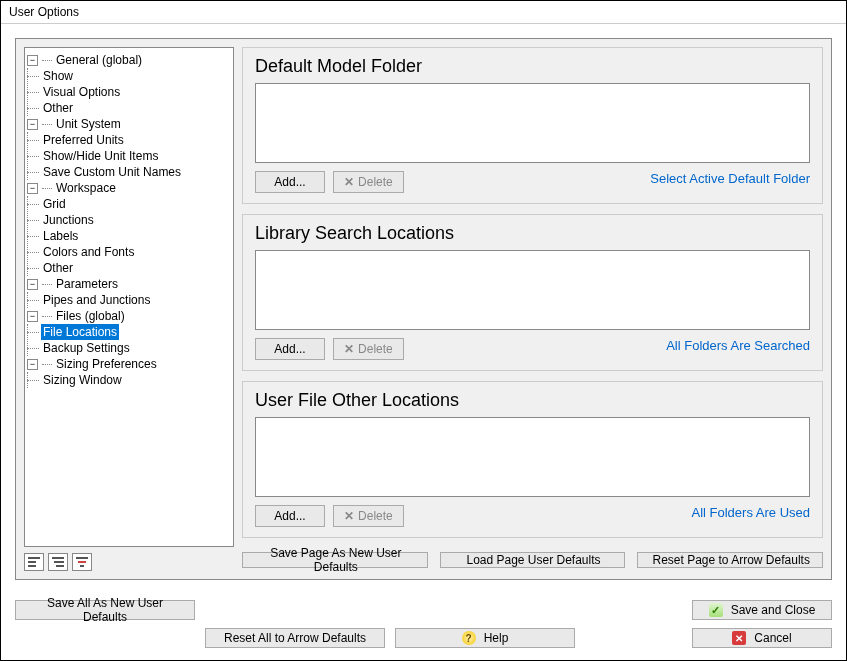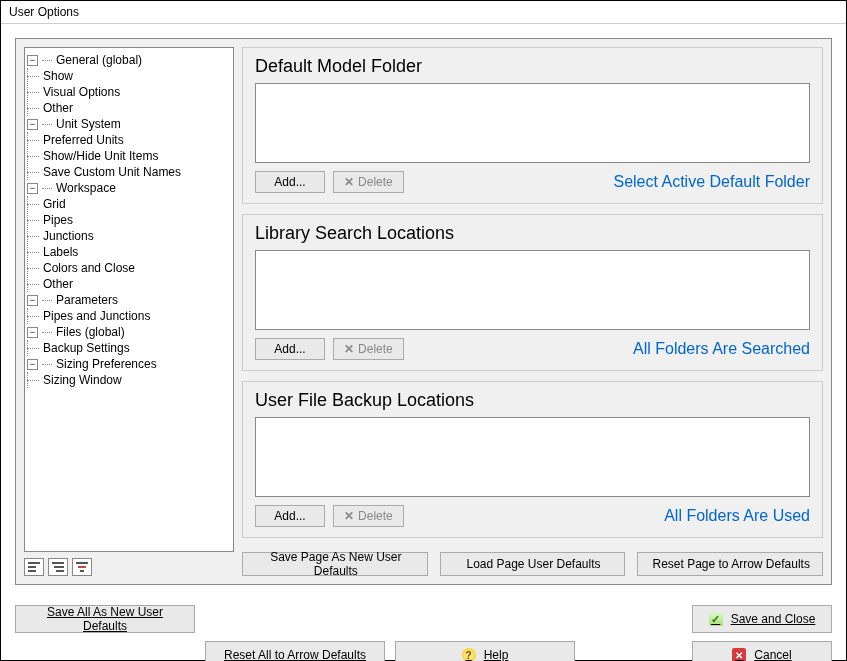--- a/index.html
+++ b/index.html
@@ -121,21 +121,20 @@
   }
   .listbox {
     background: #fff;
     border: 1px solid #888;
     height: 80px;
     width: 100%;
   }
   .gb-controls {
     margin-top: 8px;
     display: flex;
-    align-items: center;
   }
   .btn {
     background: #e9e9e9;
     border: 1px solid #aaa;
     padding: 2px 10px;
     font-size: 12px;
     cursor: pointer;
     height: 22px;
     display: inline-flex;
     align-items: center;
@@ -150,37 +149,37 @@
     margin-left: 8px;
     gap: 4px;
   }
   .x-icon {
     color: #888;
     font-weight: bold;
   }
   .link-text {
     margin-left: auto;
     color: #0066cc;
-    font-size: 16px;
+    font-size: 13px;
   }
   .page-buttons {
     display: flex;
     gap: 12px;
     margin-top: 4px;
   }
-  .page-buttons .btn { flex: 1; height: 24px; padding-left: 12px; }
+  .page-buttons .btn { flex: 1; height: 16px; padding-left: 12px; }
   .bottom-bar {
     margin: 6px 14px 12px 14px;
     display: grid;
     grid-template-columns: 180px 180px 180px 1fr 140px;
     grid-template-rows: auto auto;
     gap: 8px 10px;
     align-items: center;
   }
-  .bottom-bar .btn { width: 100%; height: 28px; text-decoration: underline; }
+  .bottom-bar .btn { width: 100%; height: 20px; }
   .spacer { }
   .btn-icon {
     display: inline-flex;
     align-items: center;
     justify-content: center;
     gap: 8px;
   }
   .ic-check {
     width: 14px; height: 14px;
     background: linear-gradient(#dff5d0,#a7e07a);
@@ -278,39 +277,33 @@
                 <ul class="tree-children">
                   <li>
                     <div class="node-row">
                       <span class="conn"></span>
                       <span class="node-label">Grid</span>
                     </div>
                   </li>
                   <li>
                     <div class="node-row">
                       <span class="conn"></span>
-                      <span class="node-label">Pipes</span>
-                    </div>
-                  </li>
-                  <li>
-                    <div class="node-row">
-                      <span class="conn"></span>
                       <span class="node-label">Junctions</span>
                     </div>
                   </li>
                   <li>
                     <div class="node-row">
                       <span class="conn"></span>
                       <span class="node-label">Labels</span>
                     </div>
                   </li>
                   <li>
                     <div class="node-row">
                       <span class="conn"></span>
-                      <span class="node-label">Colors and Close</span>
+                      <span class="node-label">Colors and Fonts</span>
                     </div>
                   </li>
                   <li>
                     <div class="node-row">
                       <span class="conn"></span>
                       <span class="node-label">Other</span>
                     </div>
                   </li>
                 </ul>
               </li>
@@ -329,20 +322,26 @@
                   </li>
                 </ul>
               </li>
               <li>
                 <div class="node-row">
                   <span class="expander">−</span>
                   <span class="hline"></span>
                   <span class="node-label">Files (global)</span>
                 </div>
                 <ul class="tree-children">
+                  <li>
+                    <div class="node-row">
+                      <span class="conn"></span>
+                      <span class="node-label selected">File Locations</span>
+                    </div>
+                  </li>
                   <li>
                     <div class="node-row">
                       <span class="conn"></span>
                       <span class="node-label">Backup Settings</span>
                     </div>
                   </li>
                 </ul>
               </li>
               <li>
                 <div class="node-row">
@@ -408,21 +407,21 @@
             <button class="btn" style="width:70px">Add...</button>
             <button class="btn btn-del disabled" disabled="">
               <span class="x-icon">✕</span>
               <span>Delete</span>
             </button>
             <span class="link-text">All Folders Are Searched</span>
           </div>
         </div>
 
         <div class="groupbox">
-          <div class="groupbox-title">User File Backup Locations</div>
+          <div class="groupbox-title">User File Other Locations</div>
           <div class="listbox"></div>
           <div class="gb-controls">
             <button class="btn" style="width:70px">Add...</button>
             <button class="btn btn-del disabled" disabled="">
               <span class="x-icon">✕</span>
               <span>Delete</span>
             </button>
             <span class="link-text">All Folders Are Used</span>
           </div>
         </div>

